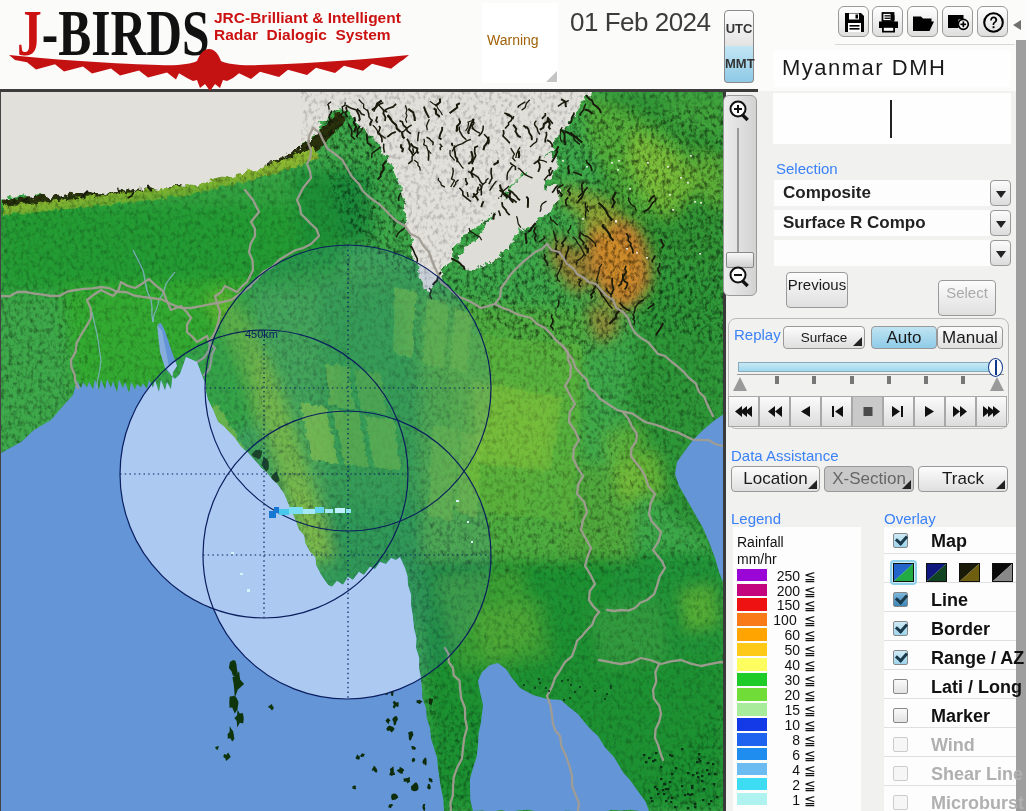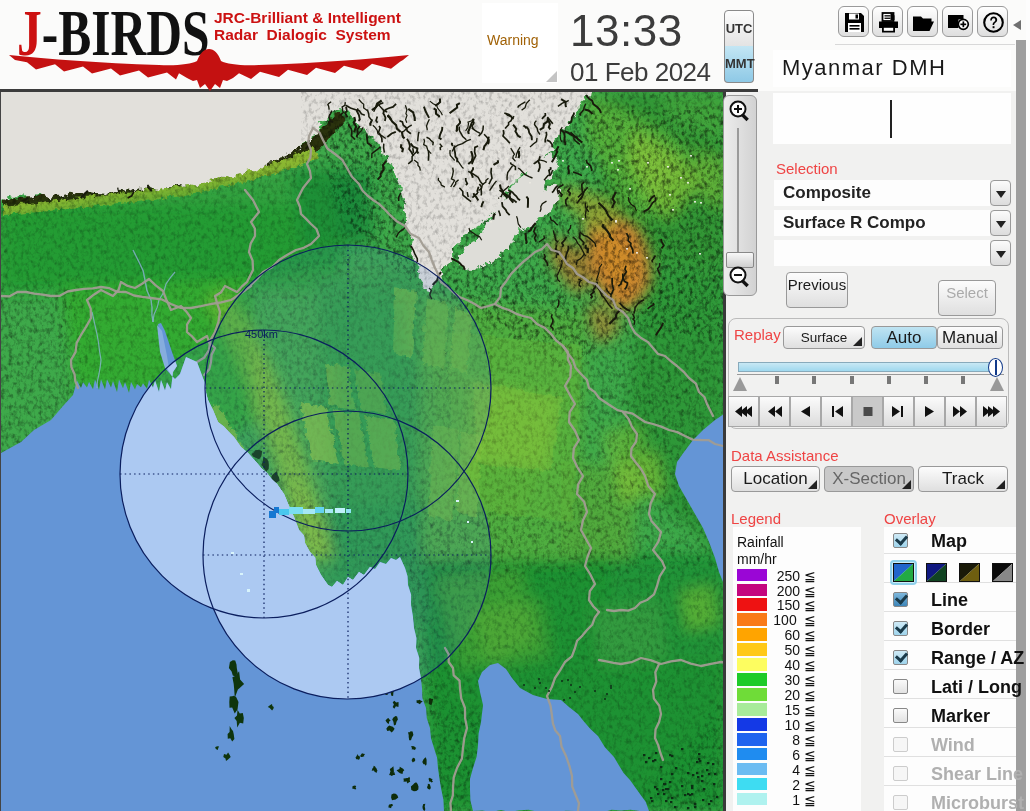--- a/index.html
+++ b/index.html
@@ -17,21 +17,21 @@
 #warnbox span { position:absolute; left:5px; top:29px; color:#a16207; font-size:14px; }
 #warncorner { position:absolute; right:1px; bottom:1px; width:0; height:0; border-left:11px solid transparent; border-bottom:11px solid #c4c4c4; }
 #clock { position:absolute; left:570px; top:6px; width:160px; color:#3c3c3c; }
 #clock .t { font-size:44px; letter-spacing:0.5px; }
 #clock .d { font-size:26px; letter-spacing:-0.5px; margin-top:1px; white-space:nowrap; }
 .tzbtn { position:absolute; left:724px; width:30px; height:37px; border:1px solid #8a8a8a; font-size:13px; font-weight:bold; color:#333; text-align:center; line-height:35px; }
 #utc { top:10px; border-radius:4px 4px 0 0; background:linear-gradient(#fdfdfd,#e3e3e3); }
 #mmt { top:46px; border-radius:0 0 4px 4px; background:linear-gradient(#c3e6f4,#8ec9e6); border-top:none; }
 .toolbtn { position:absolute; top:6px; width:31px; height:31px; border:1px solid #9a9a9a; border-radius:6px; background:linear-gradient(#ffffff,#dedede); }
 .toolbtn svg { position:absolute; left:4px; top:4px; }
-.plabel { position:absolute; color:#ef4444; font-size:15px; }
+.plabel { position:absolute; color:#3b82f6; font-size:15px; }
 #dmhbox { position:absolute; left:773px; top:50px; width:238px; height:37px; background:#fefefe; font-size:22px; letter-spacing:1.5px; color:#1a1a1a; padding-left:9px; line-height:36px; }
 #inputbox { position:absolute; left:773px; top:93px; width:238px; height:51px; background:#fefefe; }
 #cursor { position:absolute; left:117px; top:7px; width:1.5px; height:38px; background:#222; }
 .ddrow { position:absolute; left:774px; width:216px; height:26px; background:#fdfdfd; font-size:17px; font-weight:bold; color:#222; padding-left:9px; line-height:25px; }
 .ddbtn { position:absolute; left:990px; width:21px; height:26px; border:1px solid #999; border-radius:4px; background:linear-gradient(#fbfbfb,#dcdcdc); }
 .ddbtn:after { content:""; position:absolute; left:5px; top:10px; border-left:5px solid transparent; border-right:5px solid transparent; border-top:7px solid #222; }
 .pushbtn { position:absolute; height:36px; border:1px solid #999; border-radius:4px; background:linear-gradient(#fcfcfc,#dfdfdf); font-size:17px; color:#1a1a1a; text-align:center; }
 .corner:after { content:""; position:absolute; right:2px; bottom:2px; border-left:9px solid transparent; border-bottom:9px solid #222; width:0; height:0; }
 #replaybox { position:absolute; left:728px; top:318px; width:281px; height:111px; border:1px solid #bbb; border-radius:8px; }
 .pb { position:absolute; top:396px; width:31px; height:31px; border:1px solid #a8a8a8; background:linear-gradient(#fbfbfb,#dcdcdc); }
@@ -577,21 +577,20 @@
 <div id="logo-jbirds"><span class="j">J</span>-BIRDS</div>
 <div id="logo-sub">JRC-Brilliant &amp; Intelligent<br>Radar&nbsp; Dialogic&nbsp; System</div>
 <svg id="eagle" width="402" height="47" viewBox="0 0 400 47" style="position:absolute;left:8px;top:46px">
     <path d="M0,9 C40,13 90,17 150,19 C168,20 182,18 188,15 C191,7 195,3 200,3 C205,3 209,7 212,15 C218,18 232,20 250,19 C310,17 360,13 400,9 L394,14 L391,15.7 L382,22.8 L363,17.7 L354,24.8 L335,19.7 L326,26.9 L307,21.7 L298,28.9 L279,23.8 L270,30.9 L251,25.8 L242,33.0 L230,27.3 L224,32 L218,35 L214,34 L211,42 L206,38 L201,45 L196,38 L191,42 L188,34 L184,35 L178,32 L170,27.3 L167,33.6 L158,26.5 L139,31.6 L130,24.4 L111,29.5 L102,22.4 L83,27.5 L74,20.4 L55,25.5 L46,18.3 L27,23.5 L18,16.3 L6,14 Z" fill="#c41111"></path>
   </svg>
 <div id="warnbox">
     <span>Warning</span>
     <div id="warncorner"></div>
   </div>
 <div id="clock">
-    <div class="t">13:33</div>
     <div class="d">01 Feb 2024</div>
   </div>
 <div class="tzbtn" id="utc">UTC</div>
 <div class="tzbtn" id="mmt">MMT</div>
 <div class="toolbtn" style="left:838px">
     <svg width="23" height="23" viewBox="0 0 23 23">
       <path d="M2,2 H18 L21,5 V21 H2 Z" fill="#000"></path>
       <rect x="6" y="2.5" width="10" height="6" fill="#fff"></rect>
       <rect x="12.5" y="3.5" width="2.5" height="4" fill="#000"></rect>
       <rect x="5" y="12" width="13" height="9" fill="#fff"></rect>

